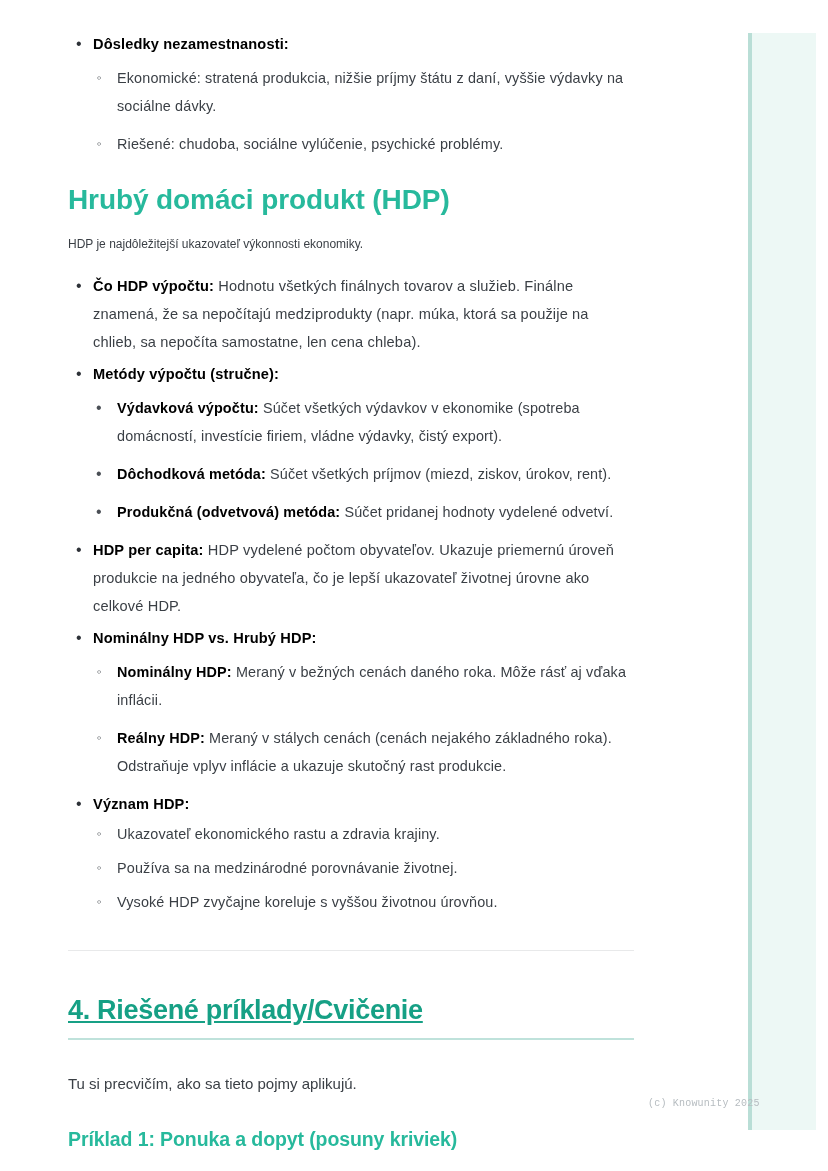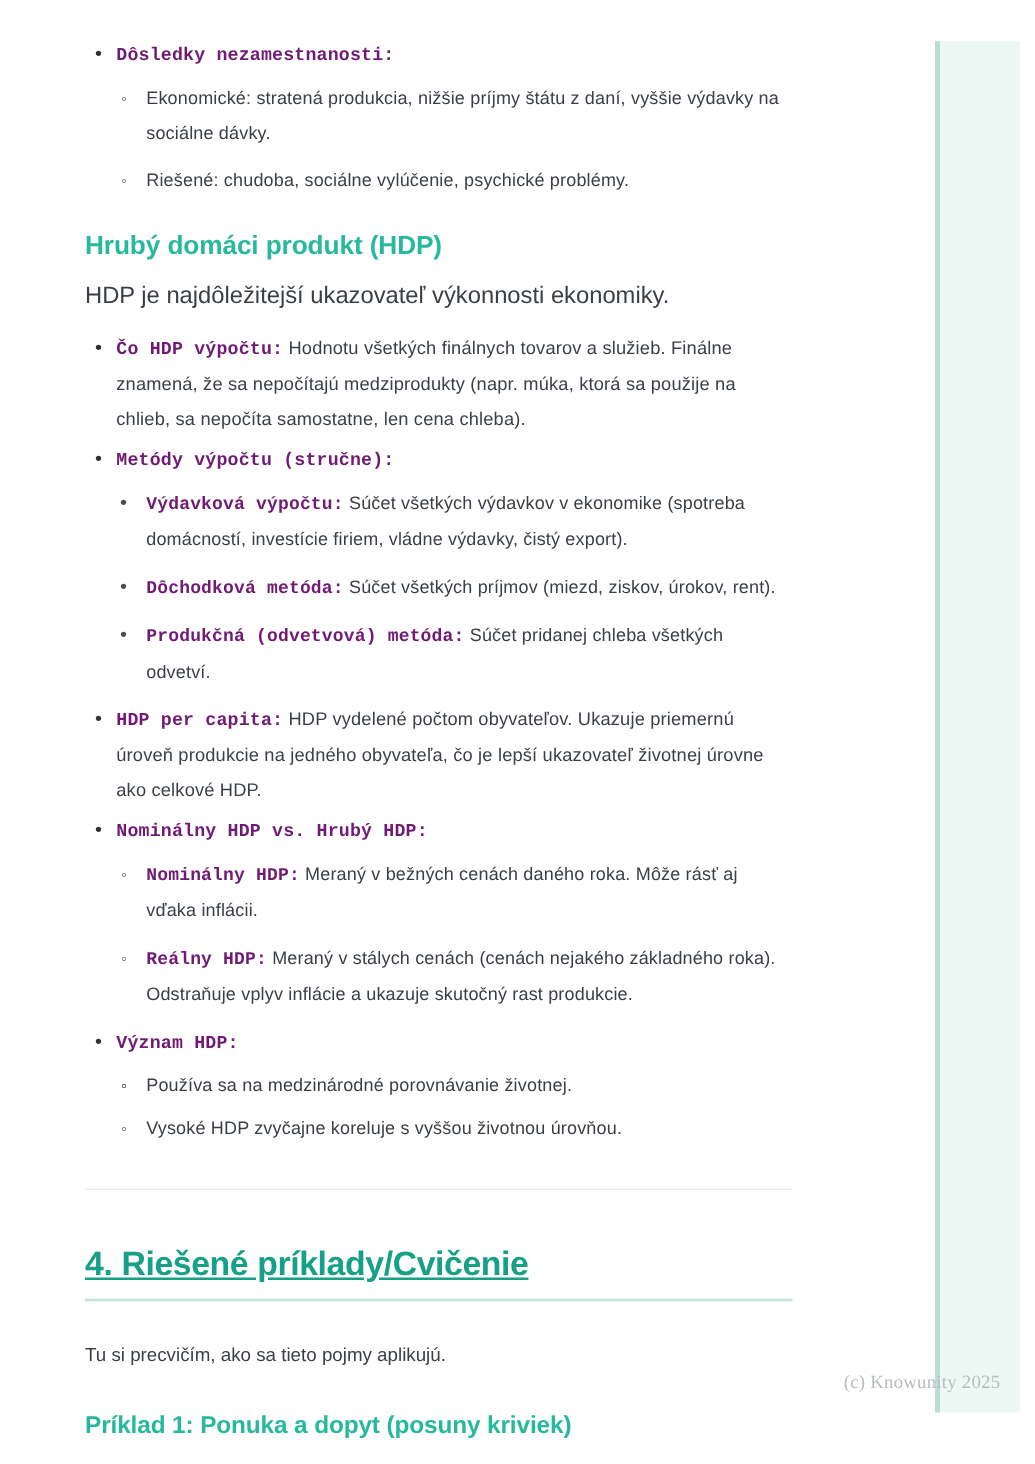--- a/index.html
+++ b/index.html
@@ -55,23 +55,22 @@
     line-height: 28px;
     color: #2d3137;
   }
   .txt {
     font-size: 14.6px;
     line-height: 28px;
     color: #3a3f45;
     letter-spacing: 0.01em;
   }
   .txt b {
-    color: #701a75;
-    font-weight: 700;
-    font-family: Liberation Mono, monospace;
+    color: #000000;
+    font-weight: 700;
   }
 
   ul.lvl2 {
     list-style: none;
     margin: 6px 0 0 0;
     padding: 0;
   }
   ul.lvl2 > li.item {
     position: relative;
     padding-left: 24px;
@@ -88,21 +87,21 @@
   ul.lvl2 > li.item.disc > .marker {
     font-size: 16px;
     left: 3px;
   }
   ul.lvl2 .txt { font-size: 14.4px; }
 
   .indent-1 { margin-left: 22px; }
 
   
   h2.section-h {
-    font-size: 21px;
+    font-size: 28px;
     font-weight: 700;
     color: #27b99c;
     margin: 26px 0 14px 0;
     letter-spacing: -0.1px;
   }
   h2.example-h {
     font-size: 19.5px;
     font-weight: 700;
     color: #27b99c;
     margin: 30px 0 0 0;
@@ -111,21 +110,21 @@
   h1.major-h {
     font-size: 27px;
     font-weight: 700;
     color: #16a085;
     margin: 0 0 0 0;
     letter-spacing: -0.3px;
     text-decoration: underline;
   }
 
   p.lead {
-    font-size: 19px;
+    font-size: 12px;
     line-height: 28px;
     color: #3a3f45;
     margin: 0 0 14px 0;
   }
   p.lead2 {
     font-size: 15px;
     line-height: 28px;
     color: #3a3f45;
     margin: 30px 0 0 0;
   }
@@ -140,27 +139,27 @@
     border: none;
     border-top: 2px solid #bfe2db;
     margin: 12px 0 0 0;
     width: 100%;
   }
   .major-block { margin-top: 44px; }
 
   
   #watermark {
     position: absolute;
-    left: 675px;
+    left: 648px;
     top: 1098px;
-    font-size: 15px;
+    font-size: 10px;
     color: #b6bcc0;
     letter-spacing: 0.2px;
     white-space: nowrap;
-    font-family: Liberation Serif, serif;
+    font-family: Liberation Mono, monospace;
   }
 </style>
 </head>
 <body>
 
 <div id="right-panel"></div>
 
 <div id="content">
 
   <ul class="lvl1">
@@ -198,21 +197,21 @@
         <li class="item disc">
           <span class="marker">•</span>
           <span class="txt"><b>Výdavková výpočtu:</b><span> Súčet všetkých výdavkov v ekonomike (spotreba domácností, investície firiem, vládne výdavky, čistý export).</span></span>
         </li>
         <li class="item disc">
           <span class="marker">•</span>
           <span class="txt"><b>Dôchodková metóda:</b><span> Súčet všetkých príjmov (miezd, ziskov, úrokov, rent).</span></span>
         </li>
         <li class="item disc">
           <span class="marker">•</span>
-          <span class="txt"><b>Produkčná (odvetvová) metóda:</b><span> Súčet pridanej chleba všetkých odvetví.</span></span>
+          <span class="txt"><b>Produkčná (odvetvová) metóda:</b><span> Súčet pridanej hodnoty vydelené odvetví.</span></span>
         </li>
       </ul>
     </li>
 
     <li class="item" style="margin-top:10px;">
       <span class="marker">•</span>
       <span class="txt"><b>HDP per capita:</b><span> HDP vydelené počtom obyvateľov. Ukazuje priemernú úroveň produkcie na jedného obyvateľa, čo je lepší ukazovateľ životnej úrovne ako celkové HDP.</span></span>
     </li>
 
     <li class="item">
@@ -229,20 +228,21 @@
         </li>
       </ul>
     </li>
 
     <li class="item" style="margin-top:10px;">
       <span class="marker">•</span>
       <span class="txt"><b>Význam HDP:</b></span>
       <ul class="lvl2" style="margin-top:2px;">
         <li class="item" style="margin-bottom:6px;">
           <span class="marker">◦</span>
+          <span class="txt">Ukazovateľ ekonomického rastu a zdravia krajiny.</span>
         </li>
         <li class="item" style="margin-bottom:6px;">
           <span class="marker">◦</span>
           <span class="txt">Používa sa na medzinárodné porovnávanie životnej.</span>
         </li>
         <li class="item" style="margin-bottom:0;">
           <span class="marker">◦</span>
           <span class="txt">Vysoké HDP zvyčajne koreluje s vyššou životnou úrovňou.</span>
         </li>
       </ul>

